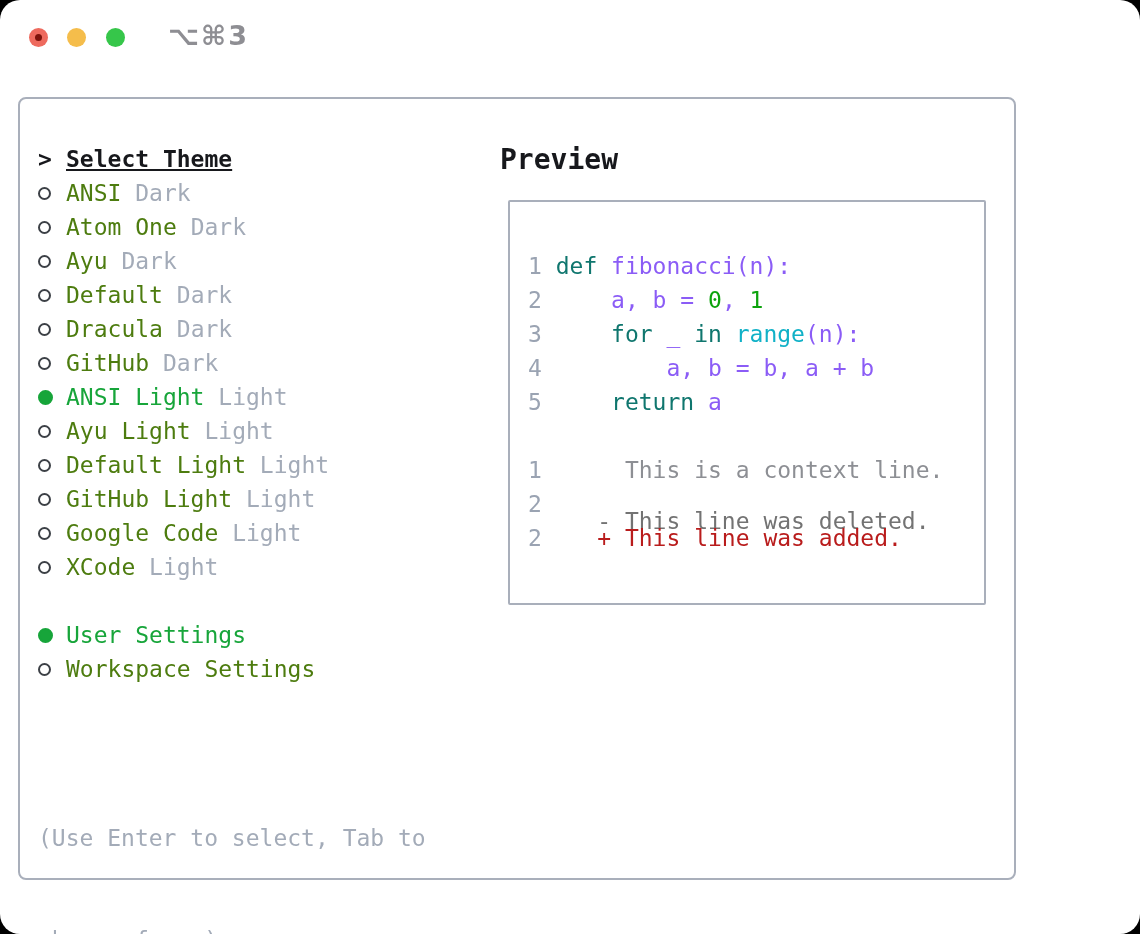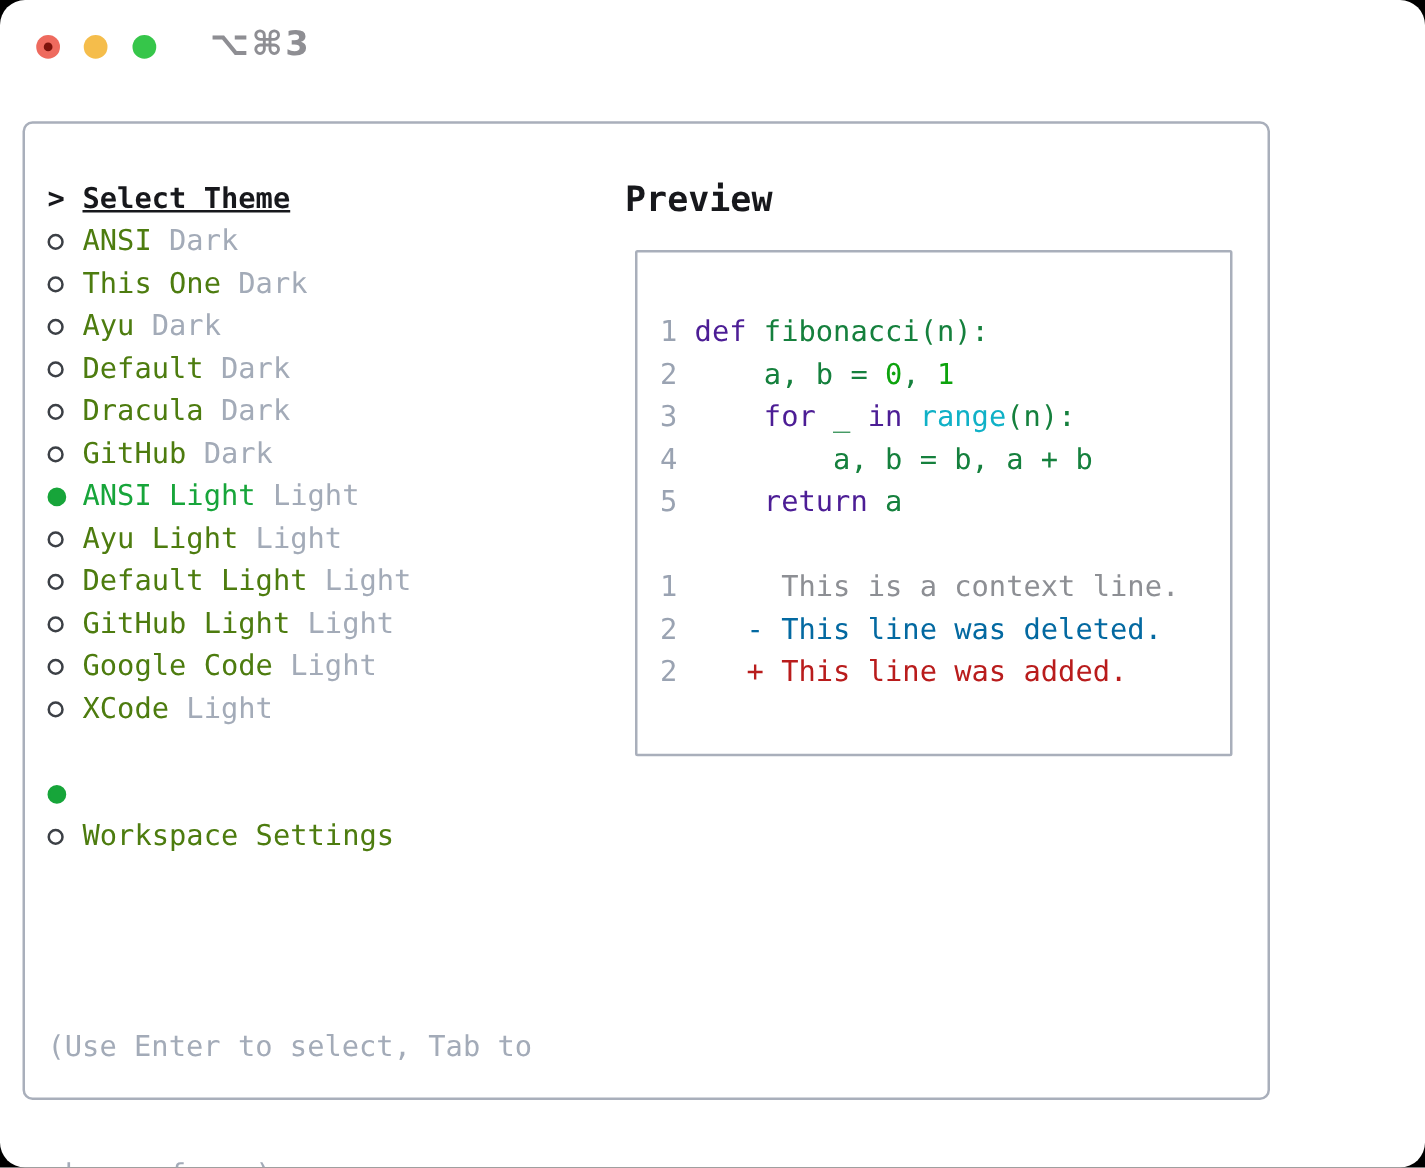--- a/index.html
+++ b/index.html
@@ -51,26 +51,26 @@
     font-size:28px;font-weight:bold;color:#17181c;
   }
   .preview-box{
     position:absolute;left:488px;top:101px;width:478px;height:405px;
     border:2px solid #a9afbb;border-radius:2px;box-sizing:border-box;
     padding:47px 0 0 18px;overflow:hidden;background:#fff;
   }
   .code-row{display:flex;height:34px;line-height:34px;font-size:23px;white-space:pre;}
   .num{display:inline-block;width:27.7px;flex:none;color:#9aa3b2;}
   .spacer{height:34px;}
-  .c-pl{color:#15803d;}
-  .c-kw{color:#4c1d95;}
+  .c-pl{color:#8b5cf6;}
+  .c-kw{color:#0f766e;}
   .c-fn{color:#10b1c7;}
   .c-num{color:#0da30d;}
   .c-ctx{color:#8d8f94;}
-  .c-del{color:#0369a1;}
+  .c-del{color:#737373;margin-top:17px;}
   .c-add{color:#b91c1c;}
 </style>
 </head>
 <body>
 
 <div class="window">
 
   <div class="titlebar">
     <span class="tl tl-close">
         <span class="dot"></span>
@@ -83,38 +83,38 @@
   <div class="panel">
 
     <div class="left-col">
       <div class="row">
         <span class="lead"><span class="caret">&gt;</span></span>
         <span class="hdr">Select Theme</span>
       </div>
 
       <div id="theme-list">
           <div class="row"><span class="lead"><span class="bullet"></span></span><span class="tname">ANSI</span><span class="variant">Dark</span></div>
-          <div class="row"><span class="lead"><span class="bullet"></span></span><span class="tname">This One</span><span class="variant">Dark</span></div>
+          <div class="row"><span class="lead"><span class="bullet"></span></span><span class="tname">Atom One</span><span class="variant">Dark</span></div>
           <div class="row"><span class="lead"><span class="bullet"></span></span><span class="tname">Ayu</span><span class="variant">Dark</span></div>
           <div class="row"><span class="lead"><span class="bullet"></span></span><span class="tname">Default</span><span class="variant">Dark</span></div>
           <div class="row"><span class="lead"><span class="bullet"></span></span><span class="tname">Dracula</span><span class="variant">Dark</span></div>
           <div class="row"><span class="lead"><span class="bullet"></span></span><span class="tname">GitHub</span><span class="variant">Dark</span></div>
           <div class="row"><span class="lead"><span class="bullet filled"></span></span><span class="tname sel">ANSI Light</span><span class="variant">Light</span></div>
           <div class="row"><span class="lead"><span class="bullet"></span></span><span class="tname">Ayu Light</span><span class="variant">Light</span></div>
           <div class="row"><span class="lead"><span class="bullet"></span></span><span class="tname">Default Light</span><span class="variant">Light</span></div>
           <div class="row"><span class="lead"><span class="bullet"></span></span><span class="tname">GitHub Light</span><span class="variant">Light</span></div>
           <div class="row"><span class="lead"><span class="bullet"></span></span><span class="tname">Google Code</span><span class="variant">Light</span></div>
           <div class="row"><span class="lead"><span class="bullet"></span></span><span class="tname">XCode</span><span class="variant">Light</span></div>
         </div>
 
       <div class="gap-row"></div>
 
 
       <div id="apply-list">
-          <div class="row"><span class="lead"><span class="bullet filled"></span></span></div>
+          <div class="row"><span class="lead"><span class="bullet filled"></span></span><span class="tname sel">User Settings</span></div>
           <div class="row"><span class="lead"><span class="bullet"></span></span><span class="tname">Workspace Settings</span></div>
         </div>
     </div>
 
     <div class="help">
       <div>(Use Enter to select, Tab to</div>
       <div>change focus)</div>
     </div>
 
     <div class="preview-label">Preview</div>

